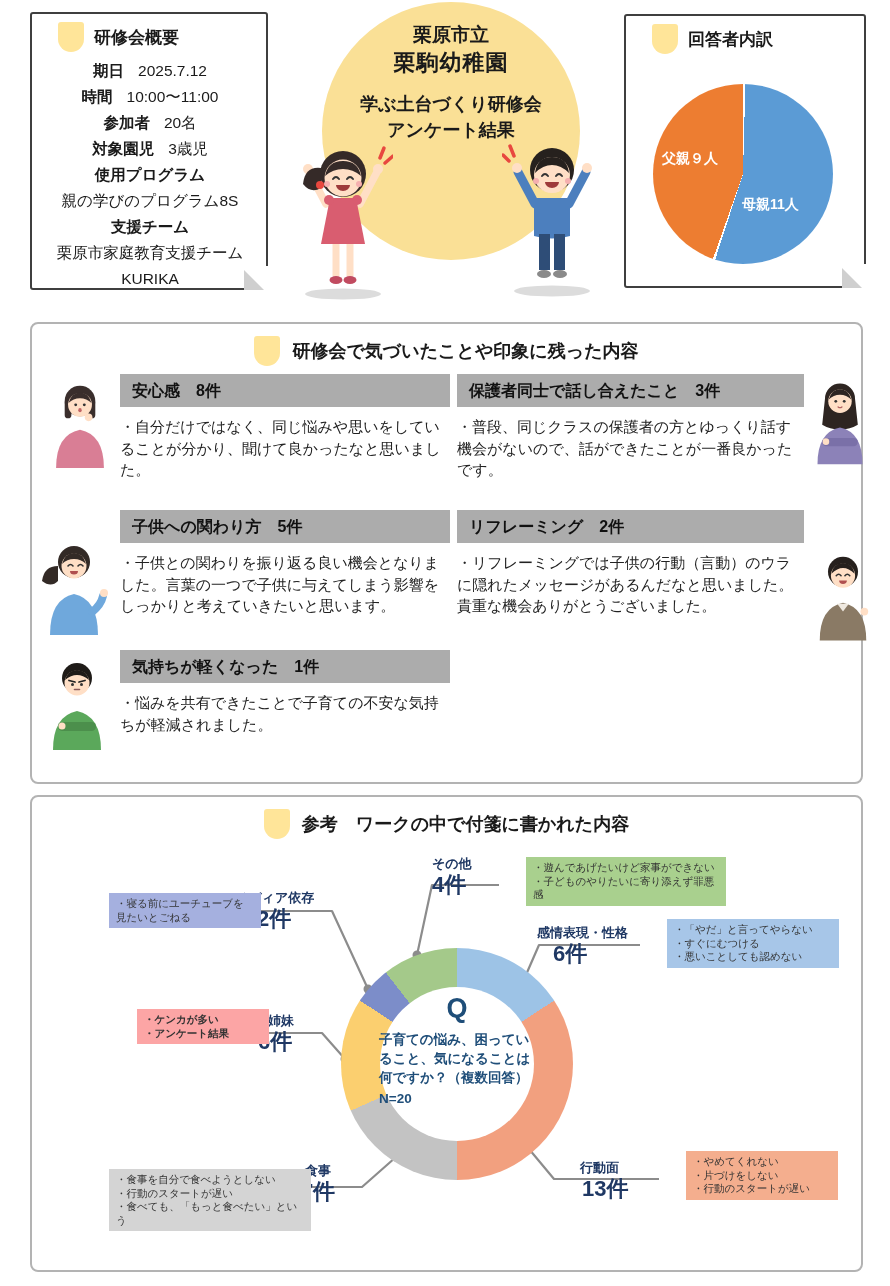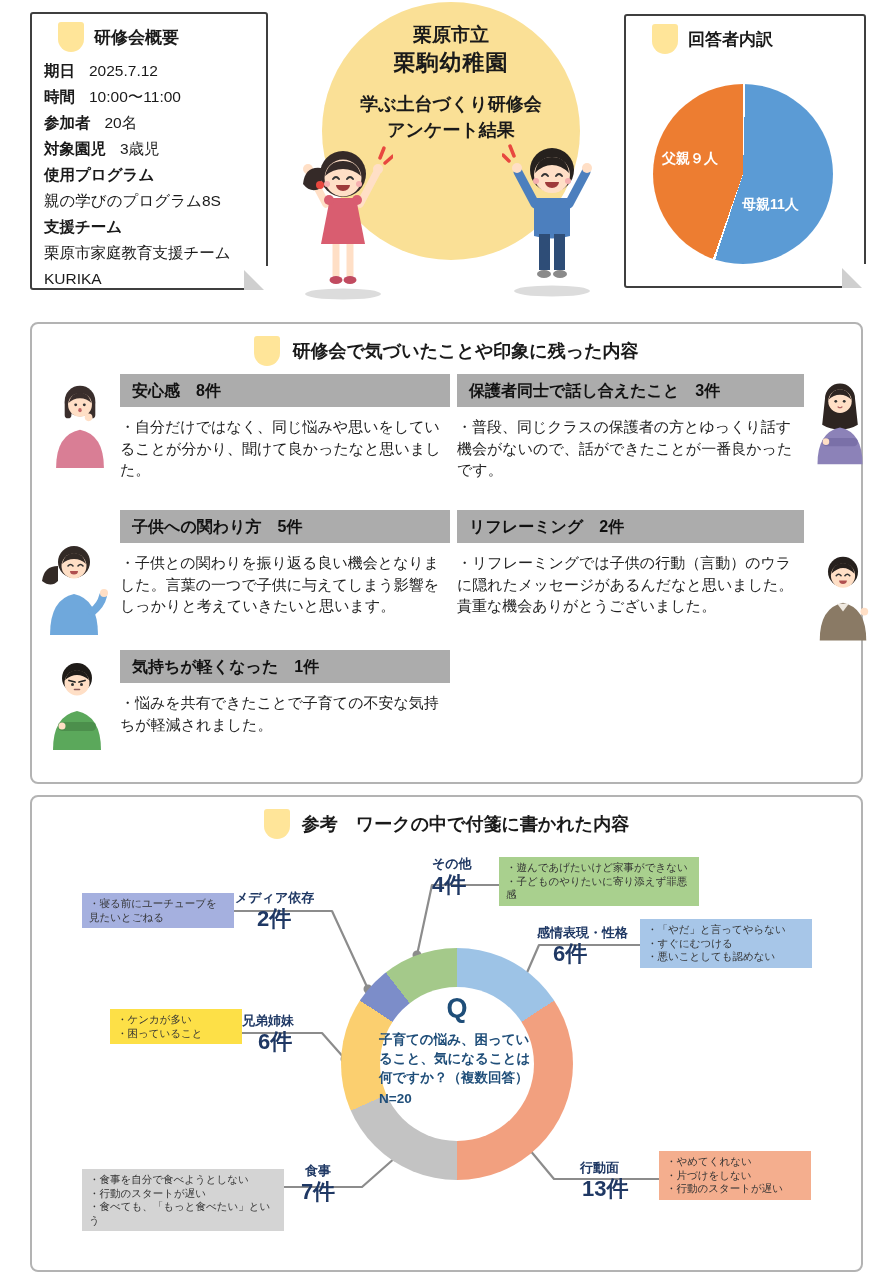--- a/index.html
+++ b/index.html
@@ -1,21 +1,21 @@
 <!DOCTYPE html>
 <html><head>
 <meta charset="utf-8">
 <style>
   * { margin:0; padding:0; box-sizing:border-box; }
   body { background:#fff; font-family:"Liberation Sans", sans-serif; }
   .page { position:relative; width:890px; height:1286px; background:#fff; overflow:hidden; color:#1a1a1a; }
 
   
   .note { position:absolute; background:#fff; border:2.5px solid #3f3f3f; border-radius:3px; }
-  .note-left  { left:30px; top:12px;  width:238px; height:278px; }
+  .note-left  { left:30px; top:12px;  width:238px; height:278px;text-align:center; }
   .note-right { left:624px; top:14px; width:242px; height:274px; }
   .fold { position:absolute; right:-2px; bottom:-2px; width:24px; height:24px; background:#fff; }
   .fold:before { content:""; position:absolute; left:0; bottom:0; width:0; height:0;
     border-bottom:20px solid #cfcfcf; border-right:20px solid transparent; }
   .tab-icon { display:inline-block; width:26px; height:30px; background:#FFE599;
     border-radius:3px 3px 13px 13px; vertical-align:middle; flex:0 0 auto; }
   .note-header { display:flex; align-items:center; gap:10px; padding:8px 10px 2px 26px; }
   .note-title { font-weight:bold; font-size:17px; }
   .ov-body { padding:4px 10px 0 12px; font-size:15.5px; line-height:26px; }
   .ov-row .ov-label { font-weight:bold; margin-right:14px; }
@@ -76,21 +76,21 @@
   .q-n { margin-top:2px; }
   .d-label { position:absolute; color:#1F3864; }
   .d-name { font-size:13px; font-weight:bold; }
   .d-count { font-size:22px; font-weight:bold; line-height:24px; }
   .dl-sonota { left:400px; top:58px; }   .dl-sonota .d-count{ margin-left:0px; }
   .dl-kanjo  { left:505px; top:127px; }  .dl-kanjo  .d-count{ margin-left:16px; }
   .dl-media  { left:203px; top:92px; }   .dl-media  .d-count{ margin-left:22px; }
   .dl-kyodai { left:210px; top:215px; }  .dl-kyodai .d-count{ margin-left:16px; }
   .dl-shoku  { left:258px; top:365px; width:56px; text-align:center; }
   .dl-kodo   { left:548px; top:362px; }  .dl-kodo   .d-count{ margin-left:2px; }
-  .callout { position:absolute; padding:4px 7px; font-size:10.5px; line-height:13.5px; color:#333; }
+  .callout { position:absolute; padding:4px 7px; font-size:10.5px; line-height:13.5px; color:#333;margin-left:27px; }
   .co-0 { left:467px; top:60px;  width:200px; }
   .co-1 { left:608px; top:122px; width:172px; }
   .co-2 { left:50px;  top:96px;  width:152px; }
   .co-3 { left:78px;  top:212px; width:132px; }
   .co-4 { left:50px;  top:372px; width:202px; }
   .co-5 { left:627px; top:354px; width:152px; }
 </style>
 </head>
 <body>
 
@@ -328,23 +328,23 @@
       <div>・子どものやりたいに寄り添えず罪悪感</div>
     </div>
     <div class="callout co-1" style="background: rgb(167, 198, 232);">
       <div>・「やだ」と言ってやらない</div>
       <div>・すぐにむつける</div>
       <div>・悪いことしても認めない</div>
     </div>
     <div class="callout co-2" style="background: rgb(165, 176, 223);">
       <div>・寝る前にユーチューブを見たいとごねる</div>
     </div>
-    <div class="callout co-3" style="background: #fde047;">
+    <div class="callout co-3" style="background: #fca5a5; font-weight: bold;">
       <div>・ケンカが多い</div>
-      <div>・困っていること</div>
+      <div>・アンケート結果</div>
     </div>
     <div class="callout co-4" style="background: rgb(212, 212, 212);">
       <div>・食事を自分で食べようとしない</div>
       <div>・行動のスタートが遅い</div>
       <div>・食べても、「もっと食べたい」という</div>
     </div>
     <div class="callout co-5" style="background: rgb(244, 174, 142);">
       <div>・やめてくれない</div>
       <div>・片づけをしない</div>
       <div>・行動のスタートが遅い</div>

